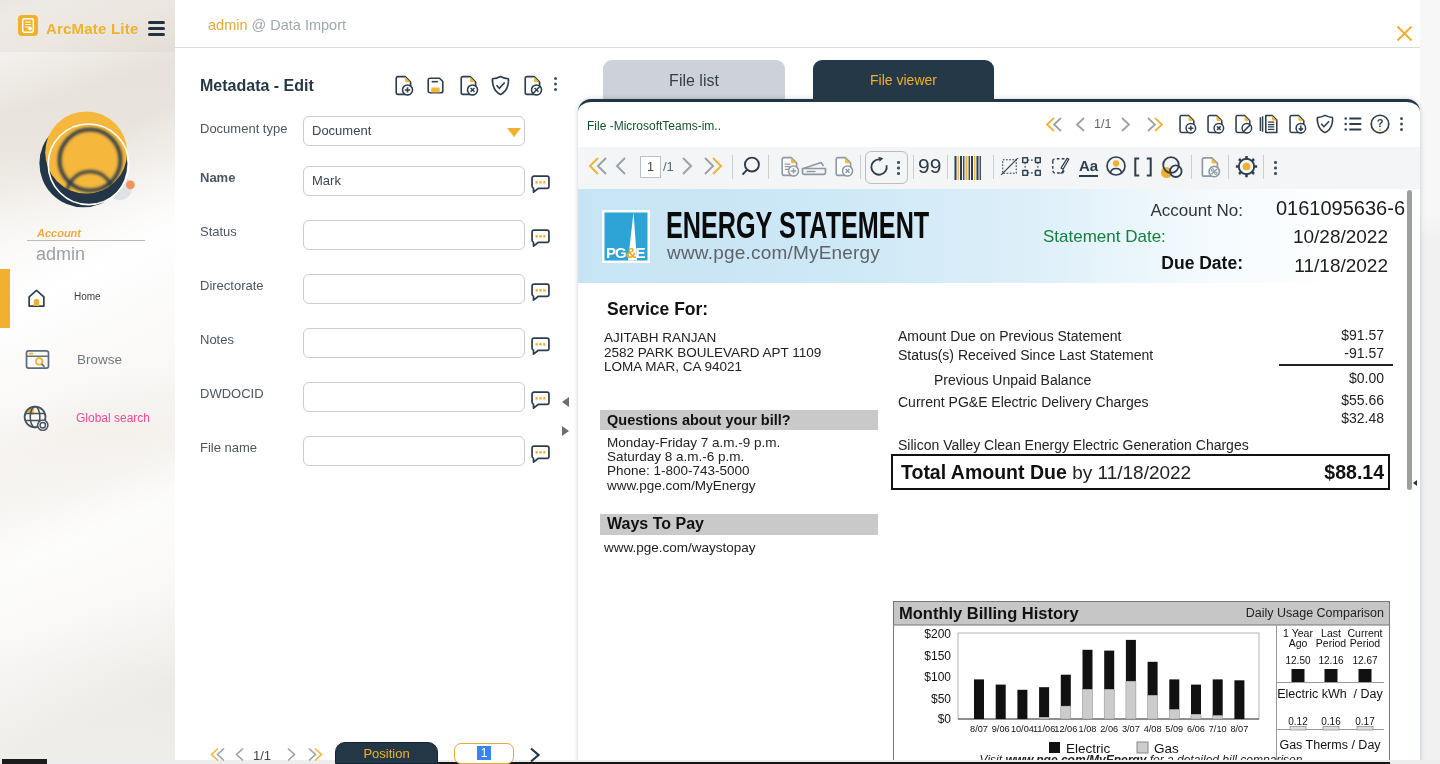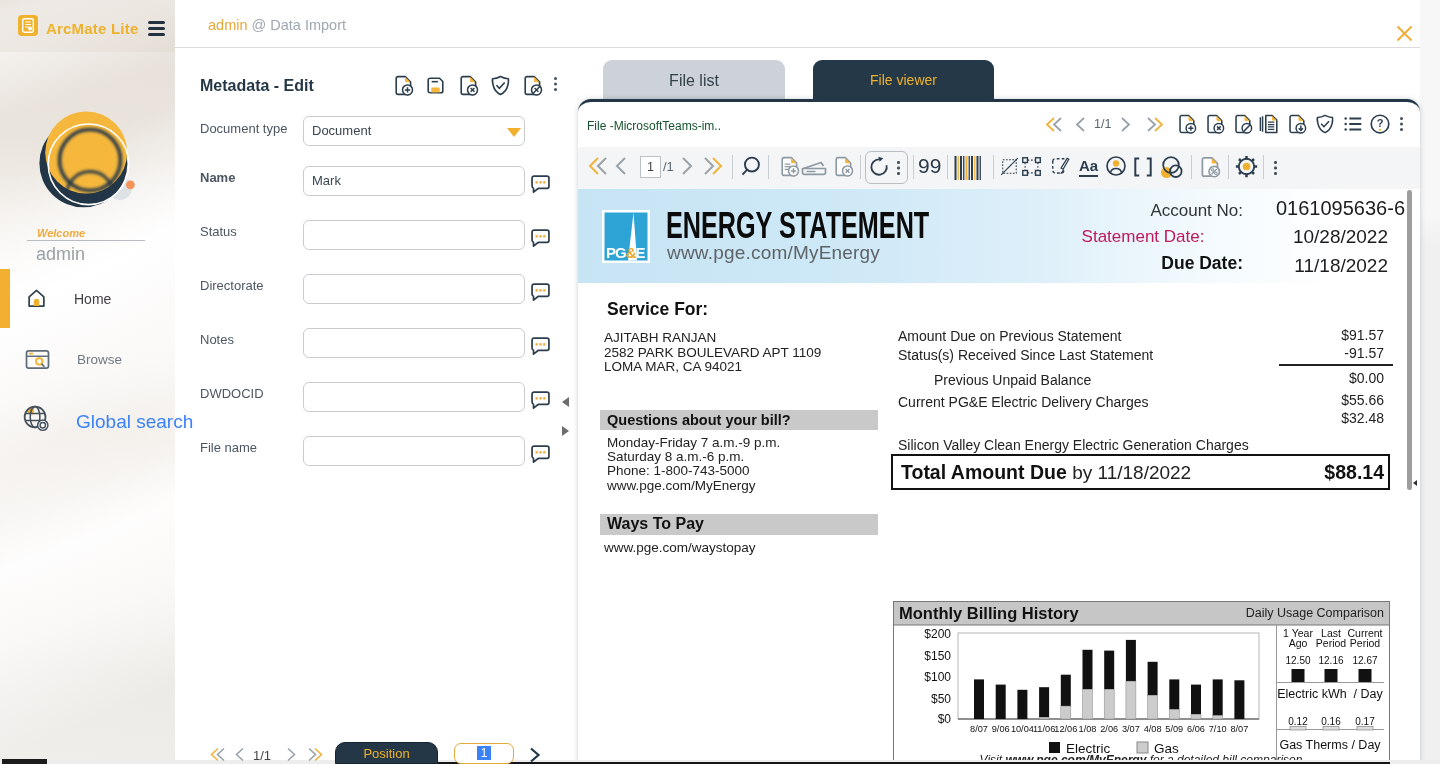--- a/index.html
+++ b/index.html
@@ -11,21 +11,21 @@
 .streak{position:absolute;background:linear-gradient(to bottom,rgba(255,255,255,0) 4%,rgba(255,255,255,.97) 38%,rgba(251,250,249,.97) 62%,rgba(255,255,255,0) 96%);}
 
 #logoBox{left:18px;top:15px;width:20px;height:21px;background:#f0b22c;border-radius:4px;}
 #brand{left:46px;top:20px;font-size:15px;font-weight:bold;color:#eeb22c;letter-spacing:.2px;}
 .hline{position:absolute;left:148px;width:17px;height:2.6px;background:#233240;border-radius:2px;}
 #welcome{left:0px;top:227px;width:175px;}
 #welcome .w1{position:absolute;left:37px;top:0;font-size:11px;font-style:italic;font-weight:bold;color:#f0a93c;}
 #welcome .ln{position:absolute;left:27px;top:13px;width:118px;height:1px;background:#b9bcbf;}
 #welcome .w2{position:absolute;left:36px;top:17px;font-size:18px;color:#9aa0a6;}
 #activebar{left:0;top:269px;width:10px;height:59px;background:#f1b02f;}
-.navtxt{position:absolute;font-size:14px;}
+.navtxt{position:absolute;font-size:10px;}
 
 #topbar{left:175px;top:0;width:1245px;height:48px;background:#fff;border-bottom:1px solid #dcdcdc;}
 #tbtext{left:208px;top:17px;font-size:14.5px;}
 #tbtext .a{color:#e8a838;}
 #tbtext .b{color:#9fa8b0;text-align:right;}
 
 #metatitle{left:200px;top:77px;font-size:16px;font-weight:bold;color:#253746;}
 .mlabel{position:absolute;left:200px;font-size:13px;color:#4b5662;}
 .minput{position:absolute;left:303px;width:222px;height:30px;border:1px solid #c9cdd1;border-radius:6px;background:#fff;font-size:13px;color:#3b4650;line-height:28px;padding-left:8px;}
 #ddcaret{left:507px;top:128px;width:0;height:0;border-left:7px solid transparent;border-right:7px solid transparent;border-top:9px solid #f3b02f;}
@@ -247,37 +247,37 @@
     <circle cx="83.4" cy="163.3" r="44" fill="#223648"></circle>
     <circle cx="86.2" cy="152.5" r="41" fill="#f6b83c"></circle>
     <g clip-path="url(#ycl)">
       <circle cx="90" cy="160" r="30.5" fill="none" stroke="#223648" stroke-width="3.6" filter="url(#blr)"></circle>
       <circle cx="90" cy="195" r="23.4" fill="none" stroke="#223648" stroke-width="3" filter="url(#blr)"></circle>
     </g>
     <circle cx="88.5" cy="164.3" r="40.3" fill="none" stroke="#fff" stroke-width="1.6"></circle>
     <circle cx="130.4" cy="184.8" r="4.4" fill="#f2945a"></circle>
   </svg>
   <div class="abs" id="welcome">
-      <span class="w1">Welcome</span>
+      <span class="w1">Account</span>
       <span class="ln"></span>
       <span class="w2">admin</span>
     </div>
   <div class="abs" id="activebar"></div>
   <svg class="ic" style="left:26px;top:287px;color:#32424e;" width="21" height="23">
       <use href="#i-home" width="21" height="23"></use>
     </svg>
   <svg class="ic" style="left:25px;top:349px;color:#5d6b76;" width="25" height="21">
       <use href="#i-browse" width="25" height="21"></use>
     </svg>
   <svg class="ic" style="left:22px;top:404px;color:#45525c;" width="29" height="28">
       <use href="#i-globe" width="29" height="28"></use>
     </svg>
   <div class="navtxt" style="left:74px;top:291px;color:#3f3d44;">Home</div>
   <div class="navtxt" style="left:77px;top:352px;color:#707a83;font-size:13.5px;">Browse</div>
-  <div class="navtxt" style="left:76px;top:411px;color:#3b82f6;font-size:19px;">Global search</div>
+  <div class="navtxt" style="left:76px;top:411px;color:#ec4899;font-size:12px;">Global search</div>
 
   <div class="abs" id="topbar"></div>
   <div class="abs" id="tbtext"><span class="a">admin</span><span class="b"> @ Data Import</span></div>
   <svg class="abs" style="left:1396px;top:25px" width="17" height="17">
       <path d="M1.5 1.5l14 14M15.5 1.5l-14 14" stroke="#f3ac38" stroke-width="2"></path>
     </svg>
 
   <div class="abs" id="metatitle">Metadata - Edit</div>
   <svg class="ic" style="left:392px;top:74px" width="23" height="23">
       <use href="#i-docplus" width="23" height="23"></use>
@@ -469,21 +469,21 @@
 
   <svg class="abs" style="left:602px;top:210px" width="48" height="53" viewBox="0 0 48 53">
     <rect x="0" y="0" width="48" height="53" fill="#fff"></rect>
     <rect x="2.5" y="2.5" width="43" height="48" fill="#2ea3d5"></rect>
     <path d="M29.5 2.5 L24 50.5 L33 50.5 Z" fill="#fff" transform="translate(2,0)"></path>
     <text x="4" y="48" font-family="Liberation Sans,sans-serif" font-weight="bold" font-size="15" fill="#fff" letter-spacing="-1">PG<tspan fill="#f0a828">&amp;</tspan>E</text>
   </svg>
   <div class="abs" style="left:666px;top:205px;font-size:36px;font-weight:bold;color:#0b0b0b;transform:scaleX(.70);transform-origin:0 0;white-space:nowrap;">ENERGY STATEMENT</div>
   <div class="abs" style="left:667px;top:242px;font-size:19px;color:#5f6368;letter-spacing:.2px;">www.pge.com/MyEnergy</div>
   <div class="abs" style="left:1043px;top:201px;width:200px;text-align:right;font-size:17px;color:#30353a;">Account No:</div>
-  <div class="abs" style="left:1043px;top:227px;width:200px;text-align:center;font-size:17px;color:#be185d;">Statement Date:</div>
+  <div class="abs" style="left:1043px;top:227px;width:200px;text-align:left;font-size:17px;color:#15803d;">Statement Date:</div>
   <div class="abs" style="left:1043px;top:253px;width:200px;text-align:right;font-size:17.5px;font-weight:bold;color:#111;">Due Date:</div>
   <div class="abs" style="left:1255px;top:197px;width:150px;text-align:right;font-size:20px;color:#1c1c1c;">0161095636-6</div>
   <div class="abs" style="left:1255px;top:226px;width:133px;text-align:right;font-size:19px;color:#1c1c1c;">10/28/2022</div>
   <div class="abs" style="left:1255px;top:255px;width:133px;text-align:right;font-size:19px;color:#1c1c1c;">11/18/2022</div>
 
   <div class="abs billb" style="left:607px;top:299px;font-size:17.5px;">Service For:</div>
   <div class="abs billt" style="left:604px;top:331px;font-size:13.5px;line-height:14.6px;">AJITABH RANJAN<br>2582 PARK BOULEVARD APT 1109<br>LOMA MAR, CA 94021</div>
   <div class="abs" style="left:600px;top:410px;width:278px;height:20px;background:#c9c9c9;"></div>
   <div class="abs billb" style="left:607px;top:412px;font-size:14.5px;">Questions about your bill?</div>
   <div class="abs billt" style="left:607px;top:436px;font-size:13.5px;line-height:14.2px;">Monday-Friday 7 a.m.-9 p.m.<br>Saturday 8 a.m.-6 p.m.<br>Phone: 1-800-743-5000<br>www.pge.com/MyEnergy</div>

